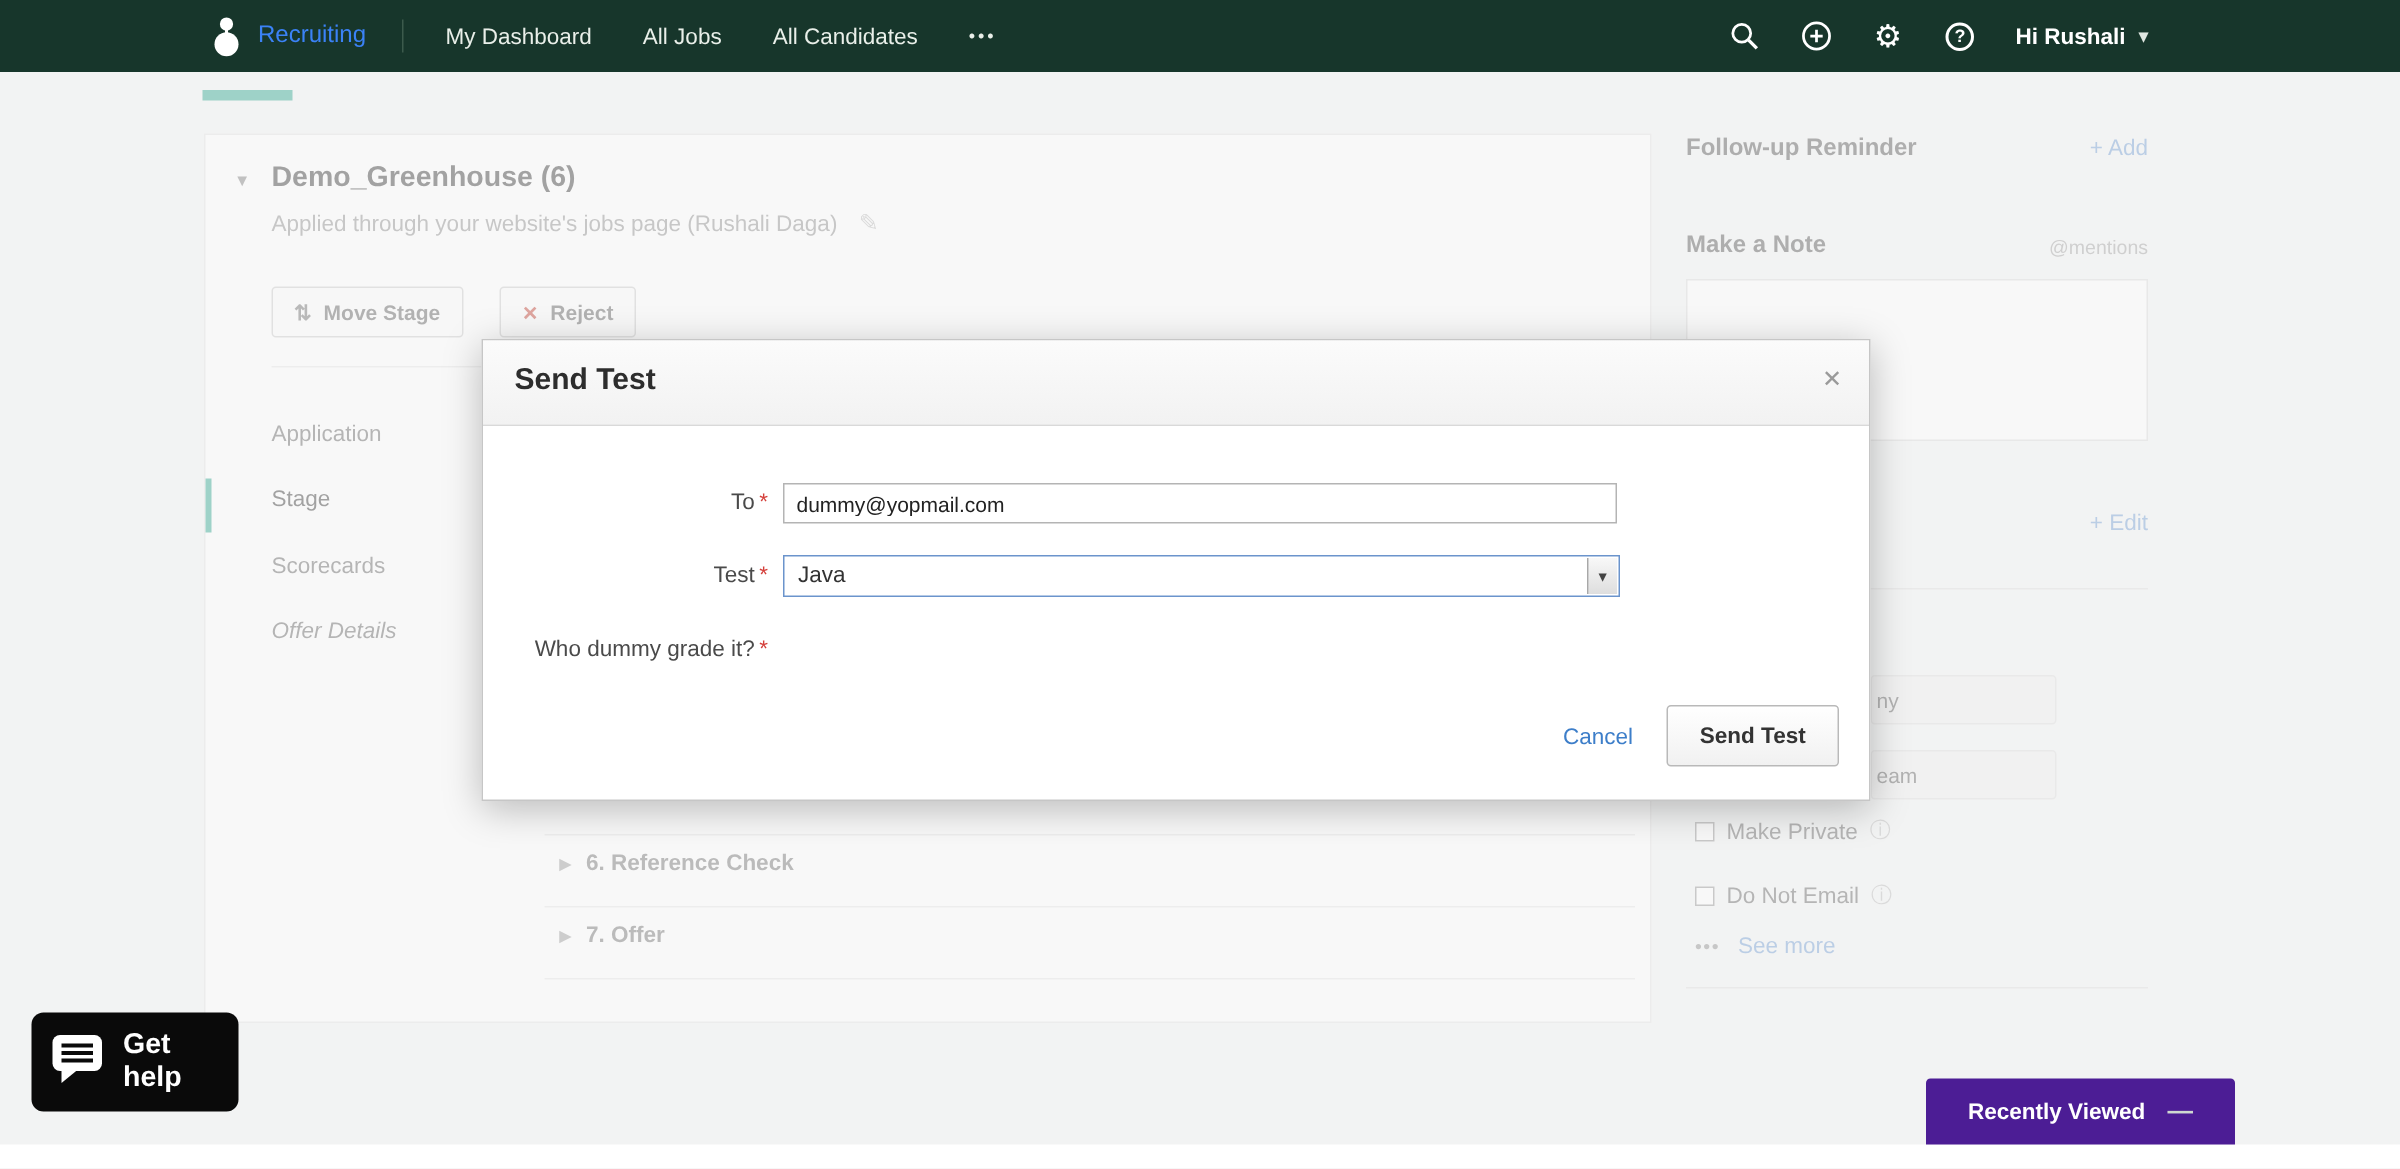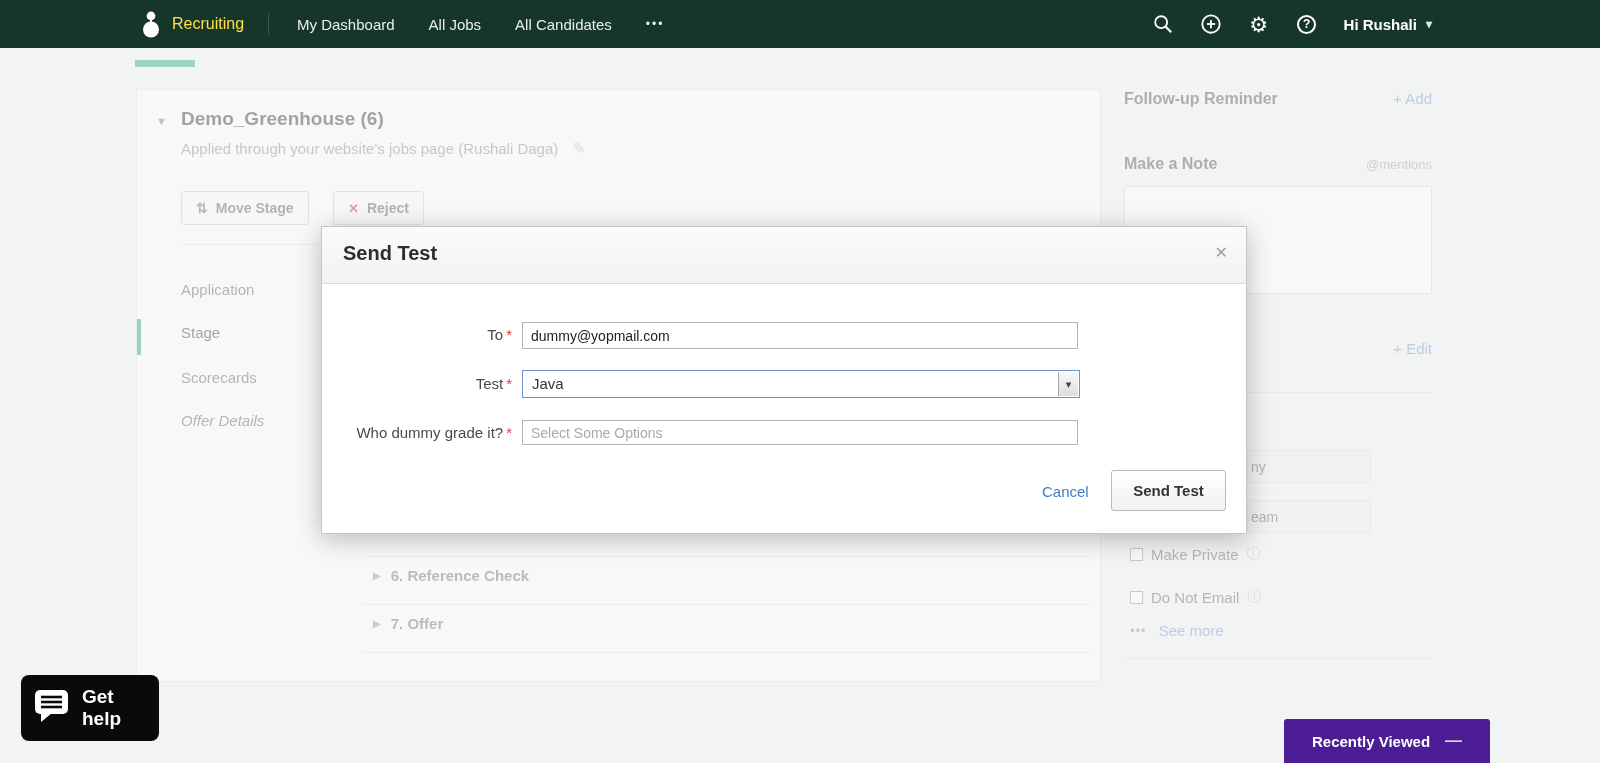--- a/index.html
+++ b/index.html
@@ -3,21 +3,21 @@
 <meta charset="utf-8">
 <style>
   * { margin:0; padding:0; box-sizing:border-box; }
   body { font-family:"Liberation Sans", sans-serif; background:#ffffff; }
   #app { position:relative; width:1600px; height:779px; overflow:hidden; background:#f1f2f2; }
   .abs { position:absolute; }
 
   
   #nav { position:absolute; top:0; left:0; right:0; height:48px; background:#17362b;
          display:flex; align-items:center; padding:0 168px 0 140px; z-index:20; color:#fff; }
-  .nav-brand { font-size:16px; color:#fde047; margin:0 24px 0 10px; cursor:pointer; }
+  .nav-brand { font-size:16px; color:#3b82f6; margin:0 24px 0 10px; cursor:pointer; }
   .nav-sep { width:1px; height:22px; background:#3c5a4c; margin-right:28px; }
   .nav-item { font-size:15px; color:#e9efe9; margin-right:34px; cursor:pointer; }
   .nav-overflow { font-size:12px; letter-spacing:2px; color:#e9efe9; cursor:pointer; }
   .nav-right { margin-left:auto; display:flex; align-items:center; gap:26px; }
   .nav-icon { width:22px; height:22px; display:flex; align-items:center; justify-content:center; cursor:pointer; }
   .gear-glyph { font-size:21px; color:#ffffff; line-height:1; }
   .help-circle { width:19px; height:19px; border:2px solid #fff; border-radius:50%;
                  display:flex; align-items:center; justify-content:center;
                  font-size:12px; font-weight:bold; color:#fff; }
   .nav-user { font-size:15px; font-weight:bold; color:#fff; display:flex; align-items:center; gap:9px; cursor:pointer; }
@@ -235,21 +235,20 @@
       <span>Test</span><span class="req">*</span>
     </div>
     <div id="test-select">
       <span class="sel-text">Java</span>
       <span class="sel-arrow">▾</span>
     </div>
 
     <div class="f-label" style="top:197px;">
       <span>Who dummy grade it?</span><span class="req">*</span>
     </div>
-    <input class="f-input" style="top: 193px; height: 25px;" placeholder="Select Some Options">
 
     <span id="modal-cancel">Cancel</span>
     <button id="modal-submit">Send Test</button>
   </div>
 
   <div id="bottom-strip"></div>
 
   <div id="get-help">
     <span>
       <svg width="40" height="38" viewBox="0 0 40 38">

